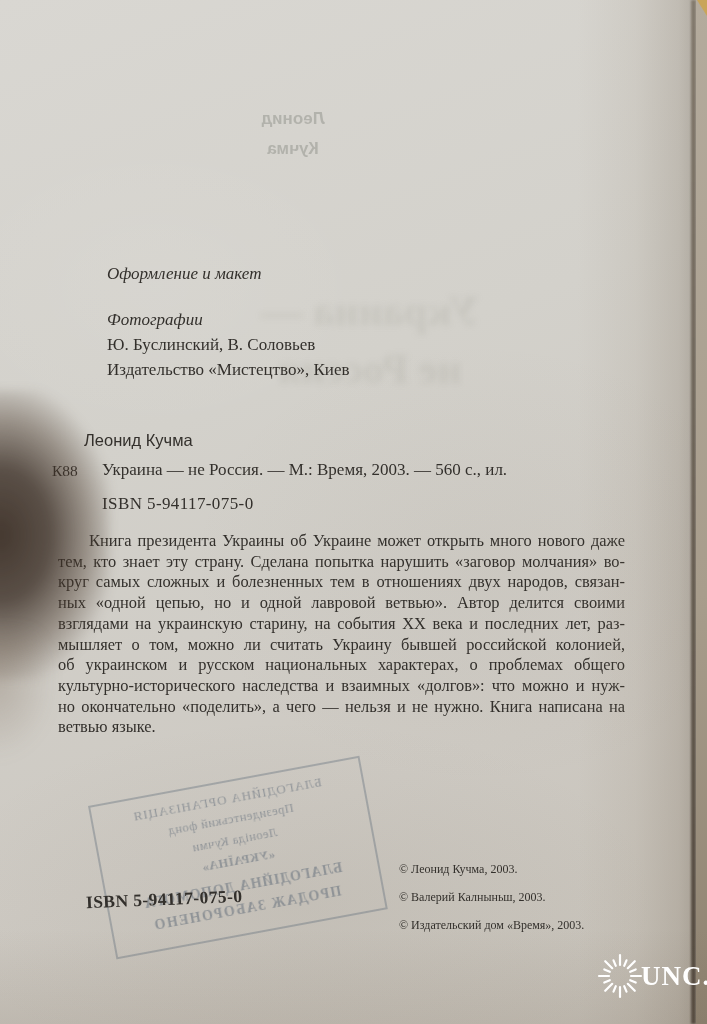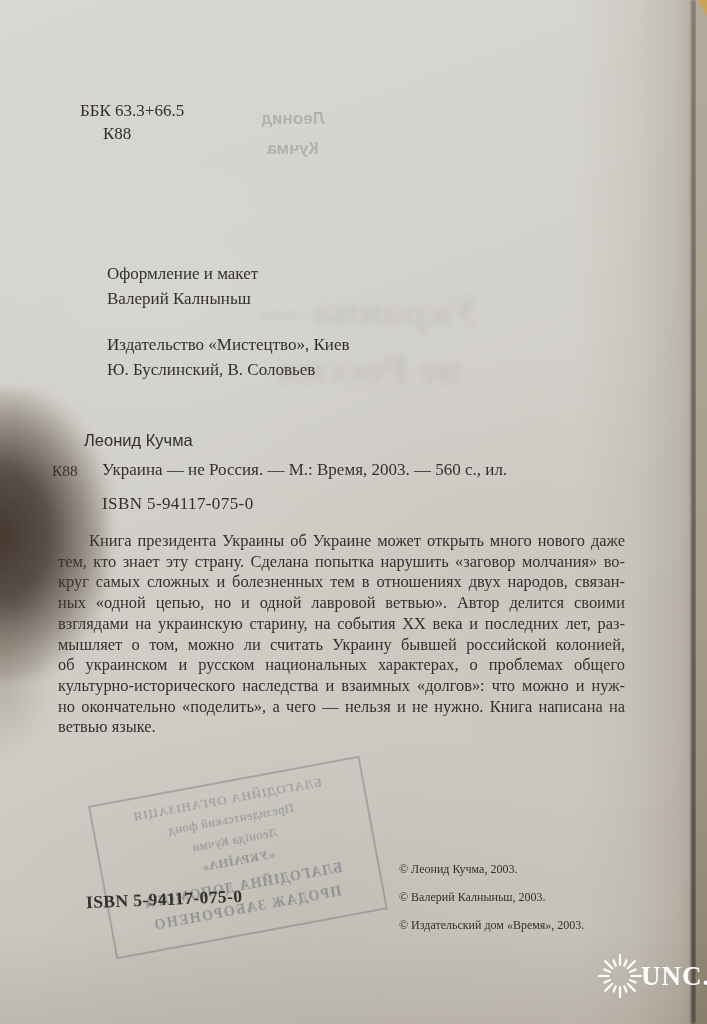--- a/index.html
+++ b/index.html
@@ -24,21 +24,21 @@
     font-size:17px; line-height:30px; color:rgba(125,128,120,0.40);
     filter:blur(0.6px); text-align:center; }
   .st-title { position:absolute; left:245px; top:282px; width:250px;
     transform:scaleX(-1); font-weight:bold; font-size:42px; line-height:58px;
     color:rgba(140,140,130,0.17); filter:blur(3px); text-align:center; }
 
   .bbk { position:absolute; left:80px; top:100px; font-size:17px; line-height:22px; }
   .bbk-code { padding-left:23px; margin-top:1px; }
 
   .credits { position:absolute; left:107px; top:261px; font-size:17px; line-height:25px; }
-  .credits .italic { }
+  .credits .italic { font-style:italic; }
   .credits .group-gap { height:21px; }
 
   .biblio-author { position:absolute; left:84px; top:431px;
     font-family:"Liberation Sans", sans-serif; font-size:16.5px; }
   .biblio-code  { position:absolute; left:52px;  top:462px; font-size:15.5px; }
   .biblio-entry { position:absolute; left:102px; top:460px; font-size:17px; }
   .biblio-isbn  { position:absolute; left:102px; top:494px; font-size:17px; letter-spacing:0.4px; }
 
   .annotation { position:absolute; left:58px; top:531px; width:567px;
     font-size:16.4px; line-height:20.7px; }
@@ -97,31 +97,27 @@
 
   <div class="st-author">
     <div>Леонид</div>
     <div>Кучма</div>
   </div>
   <div class="st-title">
     <div>Украина —</div>
     <div>не Россия</div>
   </div>
 
-  <div class="bbk">
-    <div>ББК 63.3+66.5</div>
-    <div class="bbk-code">К88</div>
-  </div>
 
   <div class="credits">
     <div class="italic">Оформление и макет</div>
-    <div>Валерий Калныньш</div>
     <div class="group-gap"></div>
+    <div class="italic">Фотографии</div>
+    <div>Ю. Буслинский, В. Соловьев</div>
     <div>Издательство «Мистецтво», Киев</div>
-    <div>Ю. Буслинский, В. Соловьев</div>
   </div>
 
   <div class="biblio-author">Леонид Кучма</div>
   <div class="biblio-code">К88</div>
   <div class="biblio-entry">Украина — не Россия. — М.: Время, 2003. — 560 с., ил.</div>
   <div class="biblio-isbn">ISBN 5-94117-075-0</div>
 
   <div class="annotation">
       <div class="ann-line">Книга президента Украины об Украине может открыть много нового даже</div>
       <div class="ann-line">тем, кто знает эту страну. Сделана попытка нарушить «заговор молчания» во-</div>

